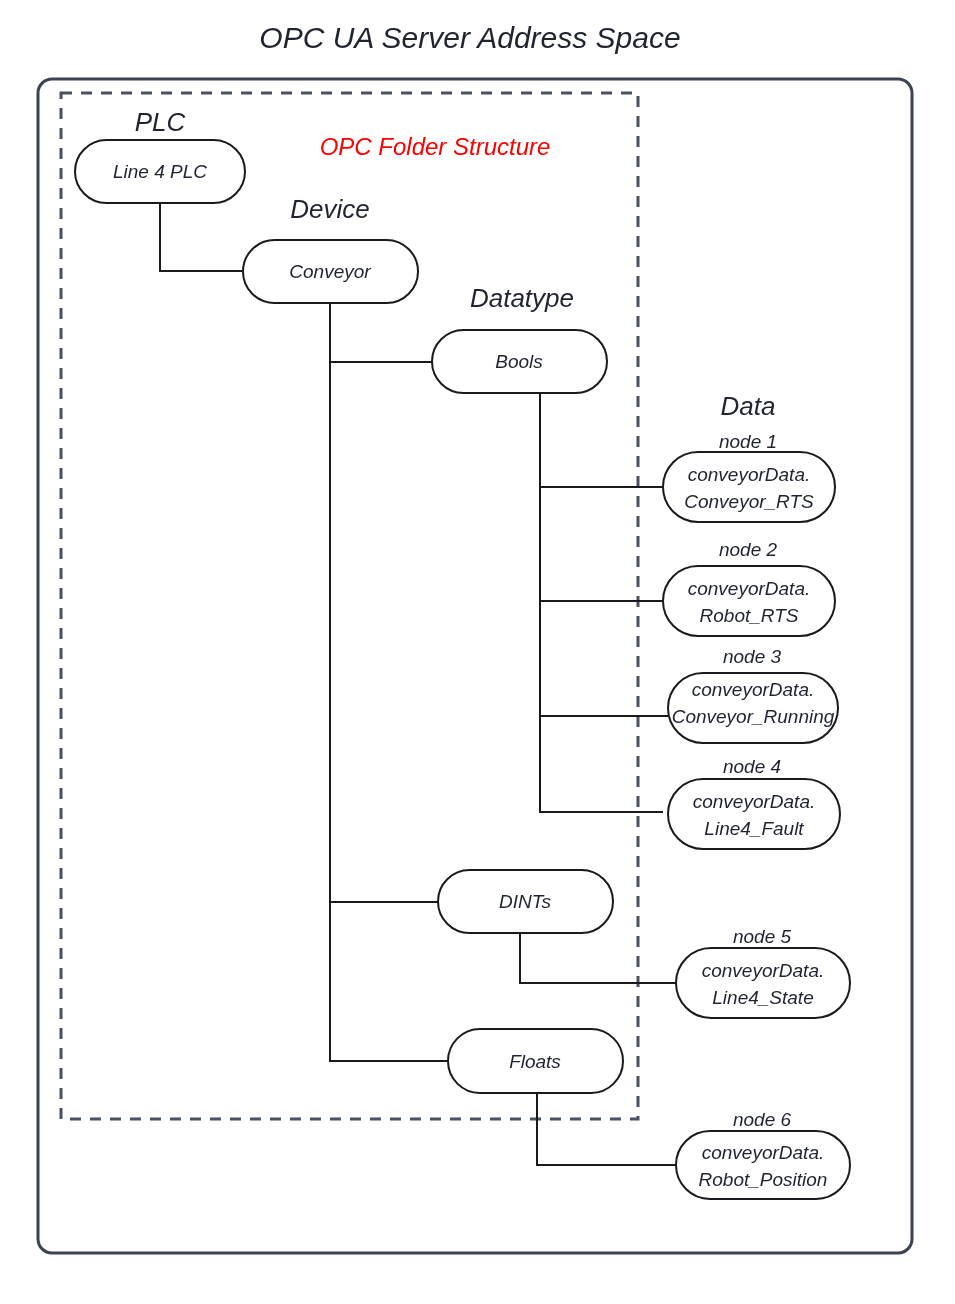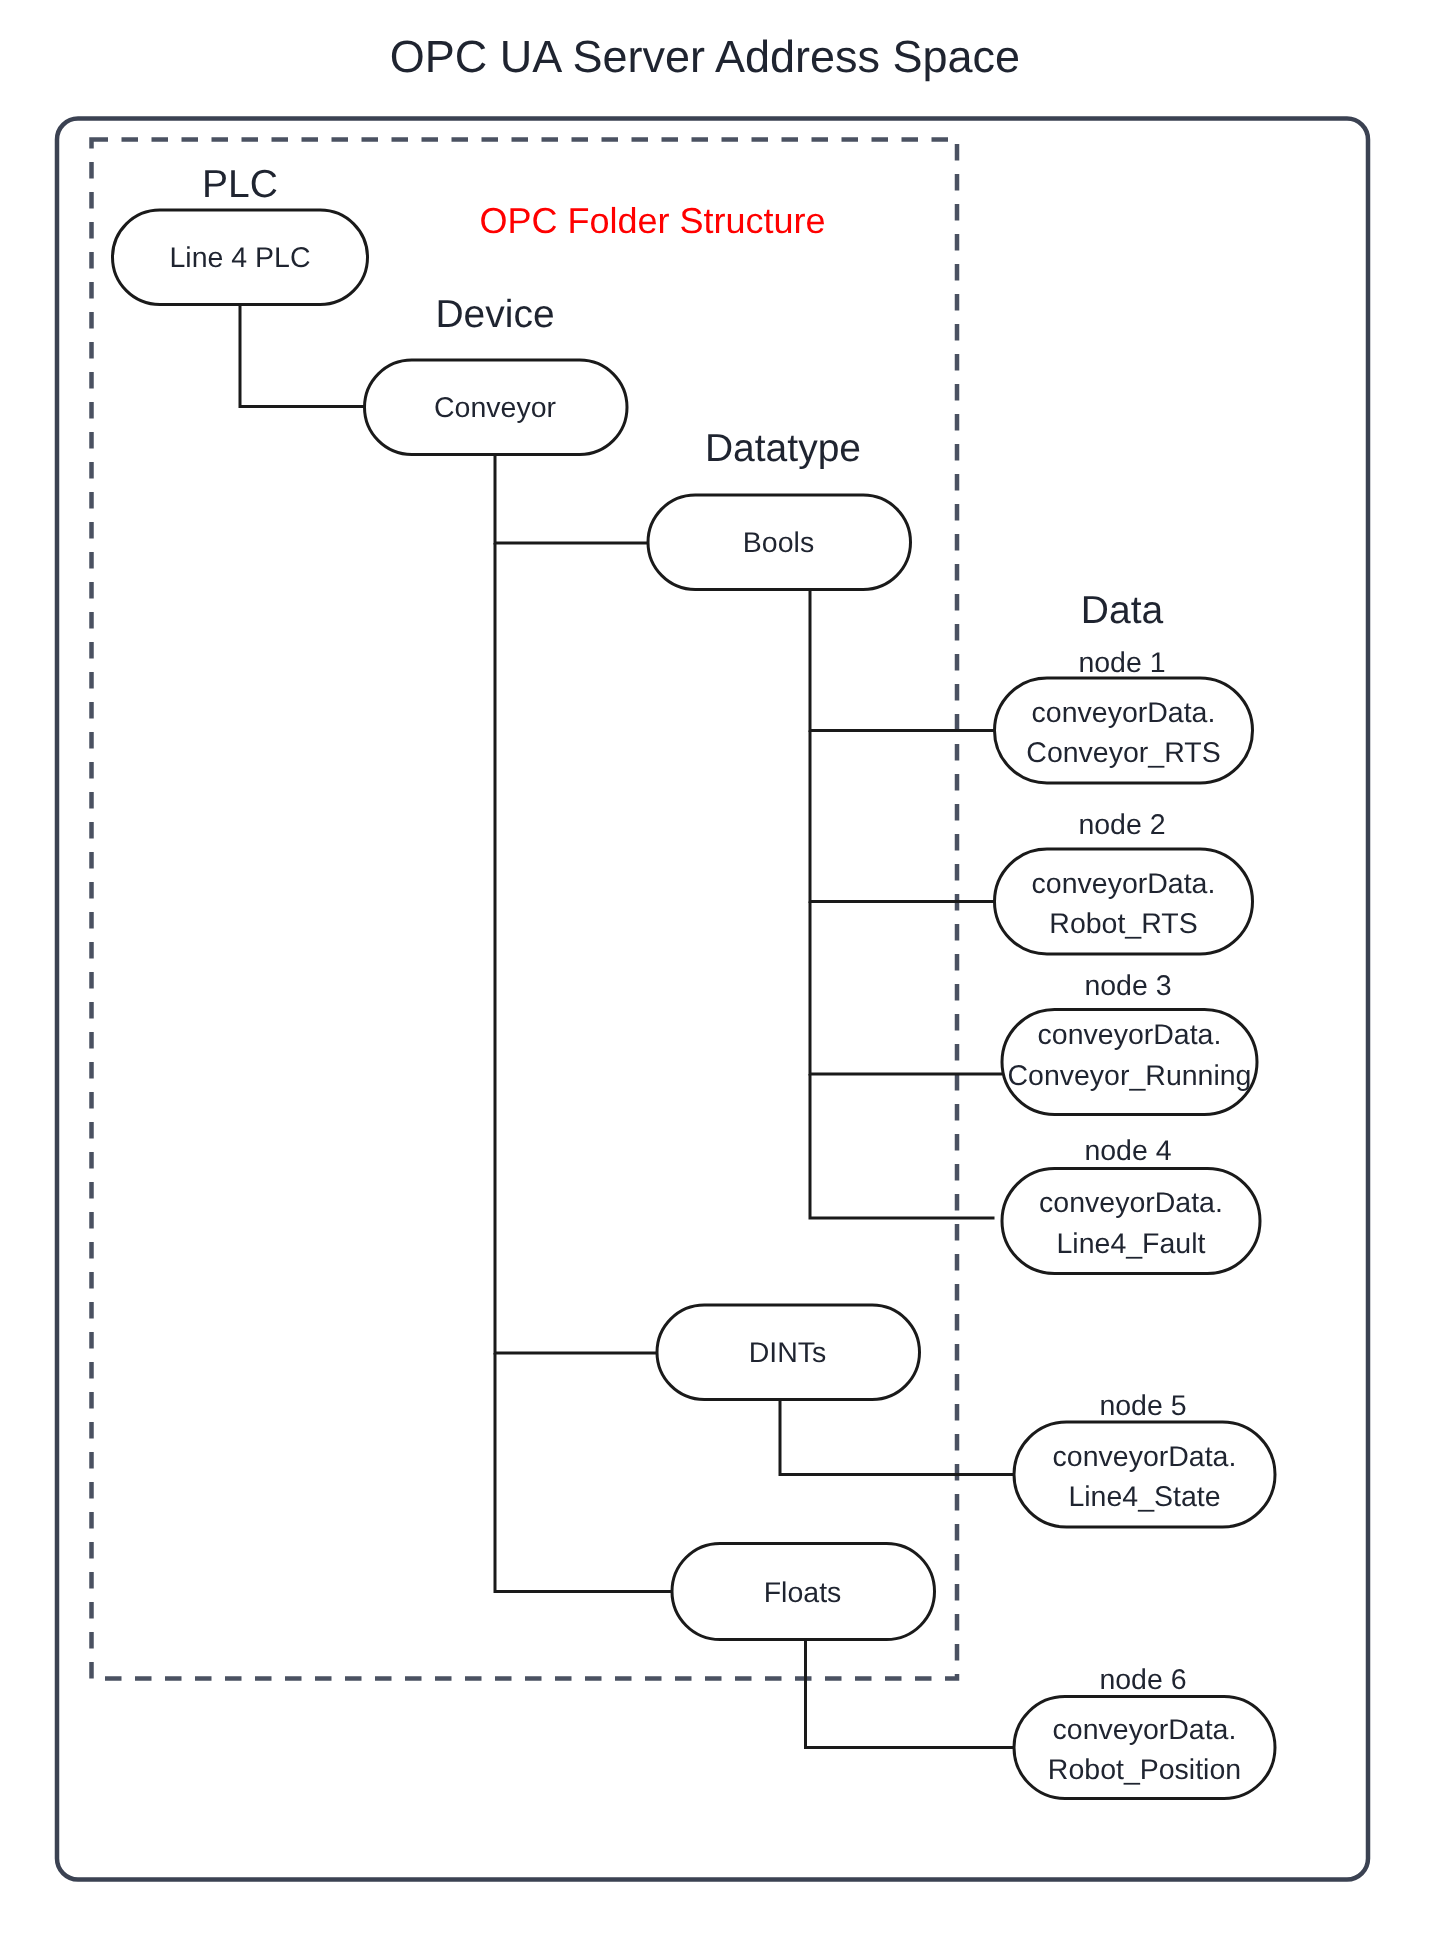--- a/index.html
+++ b/index.html
@@ -1,18 +1,18 @@
 <!DOCTYPE html>
 <html><head>
 <meta charset="utf-8">
 <style>
   html,body{margin:0;padding:0;background:#ffffff;}
   body{width:955px;height:1304px;overflow:hidden;
        font-family:"Liberation Sans","DejaVu Sans",sans-serif;}
-  #canvas{position:relative;width:936px;height:1304px;}
+  #canvas{position:relative;width:936px;height:1304px;font-style:italic;}
   svg{position:absolute;top:0;left:0;width:955px;height:1304px;}
   text{font-family:"Liberation Sans","DejaVu Sans",sans-serif;fill:#1f2430;}
   .title{font-size:30px;text-anchor:middle;}
   .grouplbl{font-size:26px;text-anchor:middle;}
   .redlbl{font-size:24px;text-anchor:middle;fill:#ff0000;}
   .nodelbl{font-size:19px;text-anchor:middle;}
   .pilltxt{font-size:19px;text-anchor:middle;}
   .boxtxt{font-size:19px;text-anchor:middle;}
   .outer{fill:none;stroke:#3b4252;stroke-width:3;}
   .dashed{fill:none;stroke:#4a5161;stroke-width:3;stroke-dasharray:11 9;}

